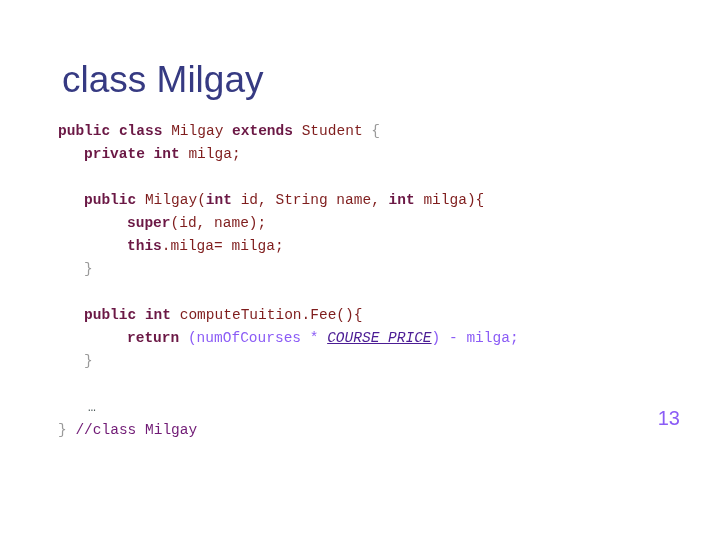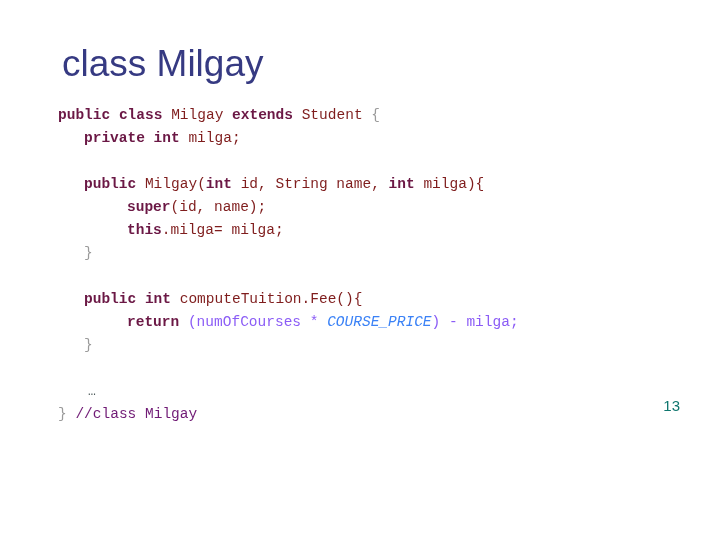--- a/index.html
+++ b/index.html
@@ -13,20 +13,21 @@
     font-family: "Liberation Sans", sans-serif;
     overflow: hidden;
     position: relative;
   }
 
   .slide {
     position: absolute;
     inset: 0;
     width: 720px;
     height: 428px;
+    margin-top: 16px;
   }
 
   
   .slide-title {
     position: absolute;
     left: 62px;
     top: 42px;
     font-family: "Liberation Sans", sans-serif;
     font-size: 37px;
     line-height: 44px;
@@ -66,44 +67,45 @@
   .id {
     color: #7f1d1d;
   }
   .brace {
     color: #9a9a9a;
   }
   .expr {
     color: #8b5cf6;
   }
   .expr-it {
-    color: #3b82f6;
+    color: #4c1d95;
     font-style: italic;
+    text-decoration: underline;
   }
   .cmt {
     color: #701a75;
   }
   .dots {
     color: #4d5a5a;
     font-size: 13px;
   }
 
   
   .ind1 { display: inline-block; width: 26px; }
   .ind2 { display: inline-block; width: 69px; }
   .ind-dots { display: inline-block; width: 30px; }
 
   
   .page-number {
     position: absolute;
     right: 40px;
     bottom: 14px;
     font-family: "Liberation Sans", sans-serif;
-    font-size: 15px;
-    color: #0f766e;
+    font-size: 20px;
+    color: #8b5cf6;
   }
 </style>
 </head>
 <body>
 
 <div class="slide">
 
   <div class="slide-title">class Milgay</div>
 
   <div class="code-block"><div class="code-line"><span class="kw">public class </span><span class="id">Milgay </span><span class="kw">extends </span><span class="id">Student </span><span class="brace">{</span></div><div class="code-line"><span class="ind1"></span><span class="kw">private int </span><span class="id">milga;</span></div><div class="code-line blank"></div><div class="code-line"><span class="ind1"></span><span class="kw">public </span><span class="id">Milgay(</span><span class="kw">int </span><span class="id">id, String name, </span><span class="kw">int </span><span class="id">milga){</span></div><div class="code-line"><span class="ind2"></span><span class="kw">super</span><span class="id">(id, name);</span></div><div class="code-line"><span class="ind2"></span><span class="kw">this</span><span class="id">.milga= milga;</span></div><div class="code-line"><span class="ind1"></span><span class="brace">}</span></div><div class="code-line blank"></div><div class="code-line"><span class="ind1"></span><span class="kw">public int </span><span class="id">computeTuition.Fee(){</span></div><div class="code-line"><span class="ind2"></span><span class="kw">return </span><span class="expr">(numOfCourses * </span><span class="expr-it">COURSE_PRICE</span><span class="expr">) - milga;</span></div><div class="code-line"><span class="ind1"></span><span class="brace">}</span></div><div class="code-line blank"></div><div class="code-line"><span class="ind-dots"></span><span class="dots">…</span></div><div class="code-line"><span class="brace">} </span><span class="cmt">//class Milgay</span></div></div>

